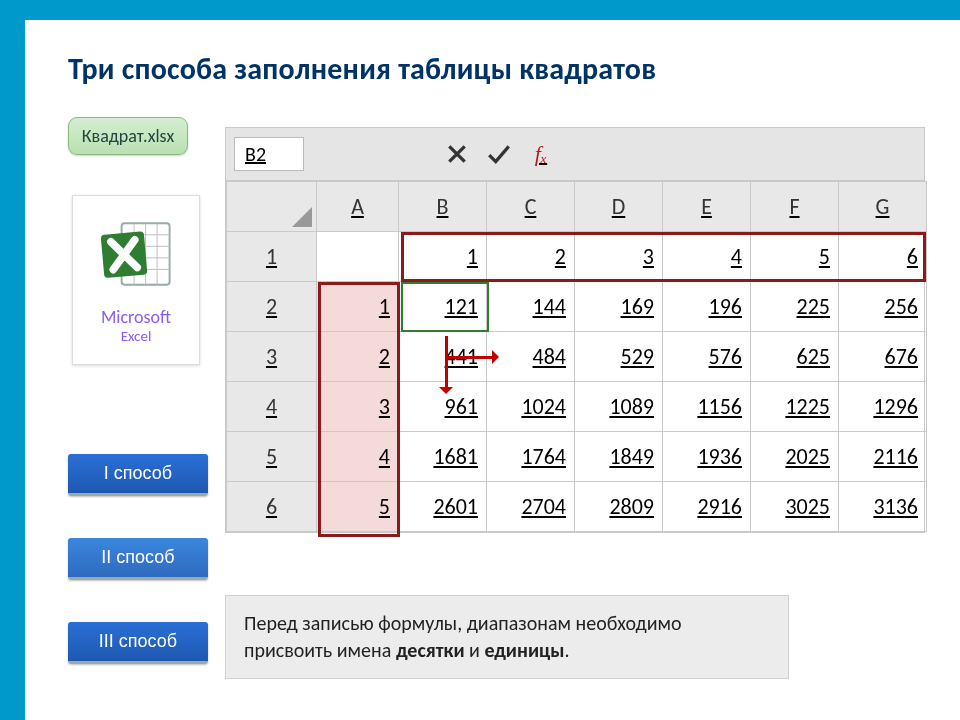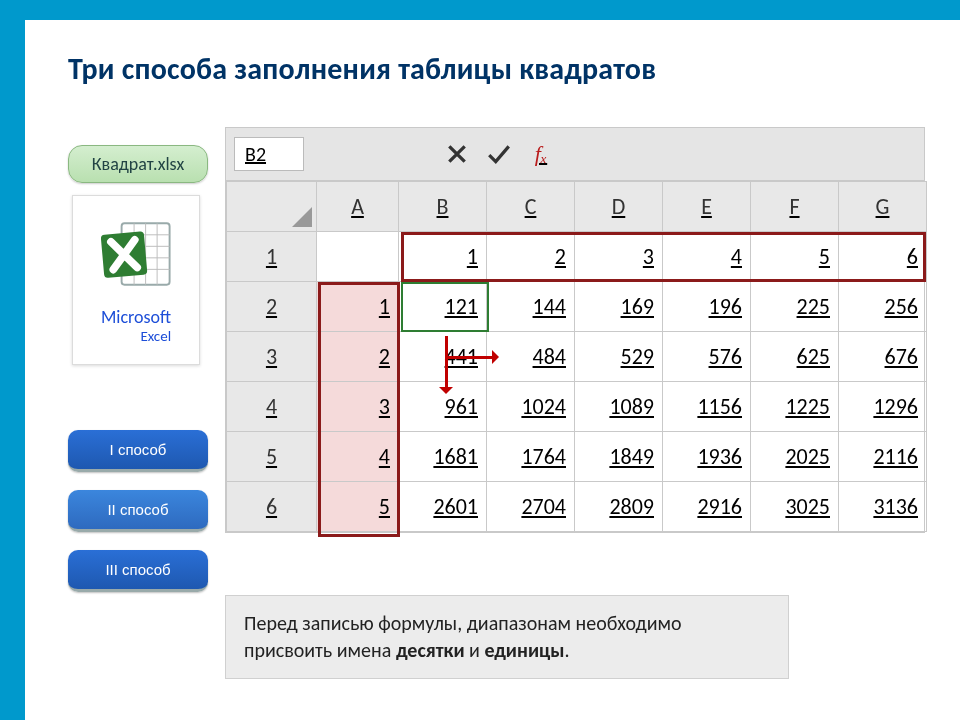--- a/index.html
+++ b/index.html
@@ -27,25 +27,25 @@
   .slide-title {
     position: absolute;
     top: 50px; left: 68px;
     font-size: 30px;
     font-weight: bold;
     color: #003366;
     letter-spacing: 0.2px;
   }
   .file-chip {
     position: absolute;
-    top: 145px; left: 68px;
-    width: 140px; height: 38px;
+    top: 117px; left: 68px;
+    width: 120px; height: 38px;
     background: linear-gradient(#d4eecf,#b9e0b0);
     border: 1px solid #8ab881;
-    border-radius: 14px;
+    border-radius: 9px;
     box-shadow: 0 1px 2px rgba(0,0,0,0.2);
     text-align: center;
     line-height: 36px;
     font-size: 18px;
     color: #244;
   }
   .excel-icon-wrap {
     position: absolute;
     top: 195px; left: 72px;
     width: 128px; height: 170px;
@@ -53,43 +53,44 @@
     border: 1px solid #dcdcdc;
     display: flex;
     flex-direction: column;
     align-items: center;
     box-shadow: 0 1px 3px rgba(0,0,0,0.15);
     padding-top: 10px;
   }
   .excel-icon-wrap .label {
     margin-top: 6px;
     font-size: 18px;
-    color: #1d4ed8;
-    text-align: right;
+    color: #8b5cf6;
+    text-align: center;
     line-height: 1.1;
   }
   .excel-icon-wrap .label small { display:block; font-size:15px; }
   .method-buttons {
     position: absolute;
     top: 430px; left: 68px;
     width: 140px;
     display: flex;
     flex-direction: column;
     gap: 18px;
   }
   .method-btn {
     height: 42px;
     background: linear-gradient(#2a6fd6,#1e58b0);
     color: #fff;
     border: none;
     border-bottom: 3px solid #9aa;
-    border-radius: 10px;
-    font-size: 15px;
+    border-radius: 3px;
+    font-size: 18px;
     box-shadow: 0 1px 2px rgba(0,0,0,0.25);
     cursor: pointer;
+    margin-top: 24px;
   }
   .method-btn.alt {
     background: linear-gradient(#3b86dd,#2e6abf);
   }
   .right-panel {
     position: absolute;
     top: 127px; left: 225px;
     width: 700px;
     text-decoration: underline;
   }

